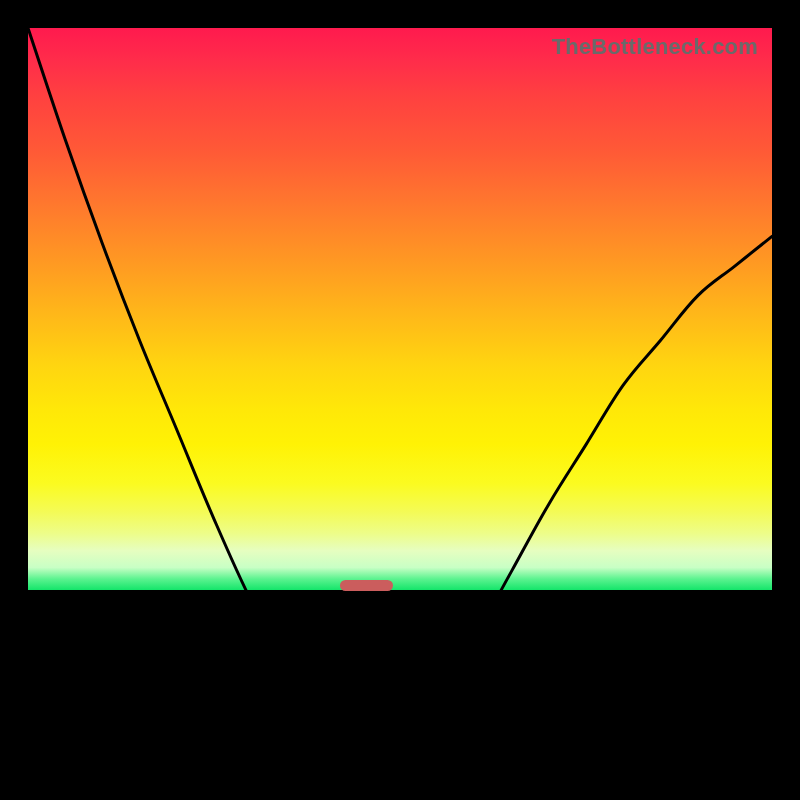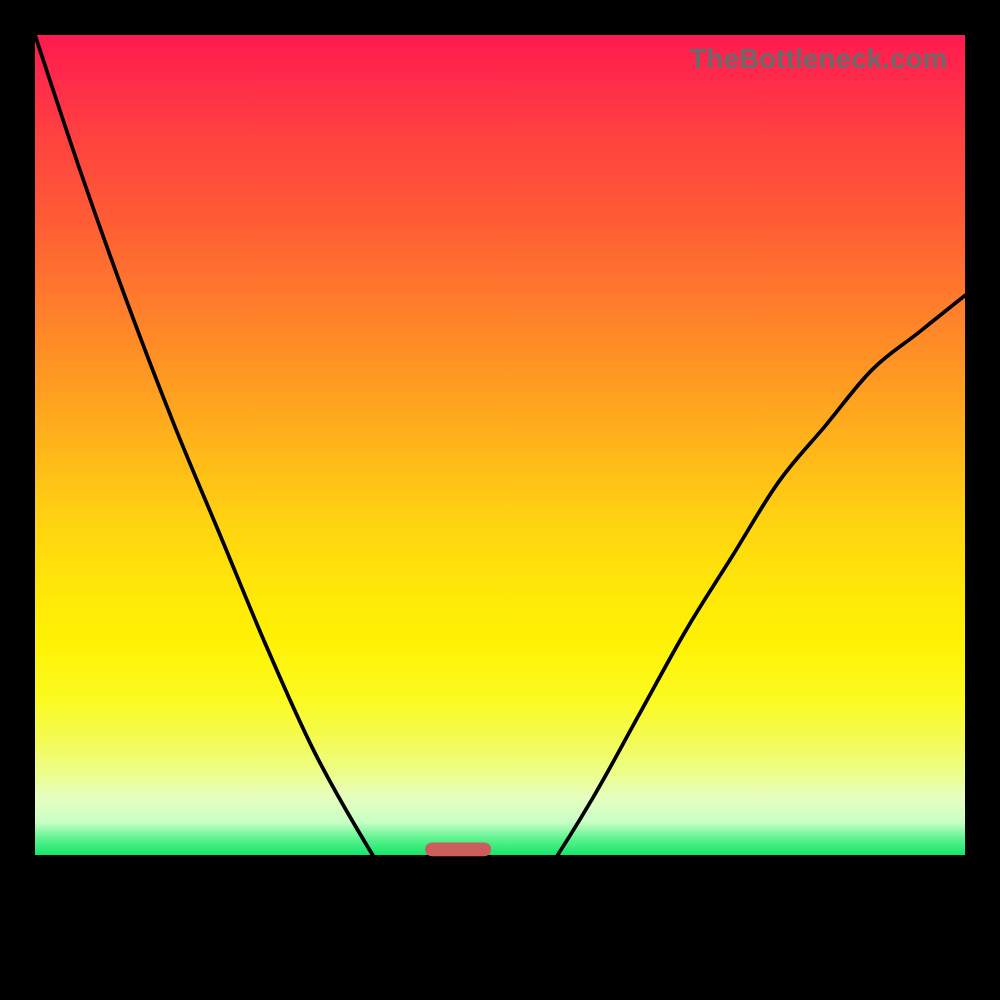--- a/index.html
+++ b/index.html
@@ -14,21 +14,21 @@
     position: relative;
     width: 800px;
     height: 800px;
     background: #000;
   }
   .plot-area {
     position: absolute;
     left: 28px;
     top: 28px;
     width: 744px;
-    height: 656px;
+    height: 562px;
     background: linear-gradient(to bottom,
       #ff1a4e 0%,
       #ff2d4a 6%,
       #ff4040 12%,
       #ff5a36 22%,
       #ff7a2d 32%,
       #ff9a22 42%,
       #ffbb18 52%,
       #ffd510 60%,
       #ffe808 68%,

